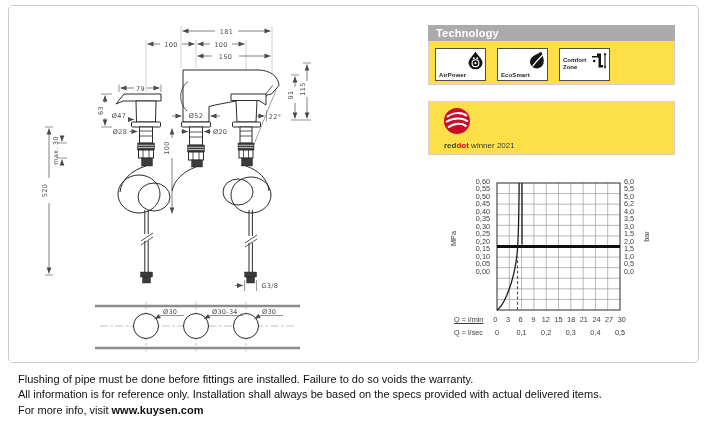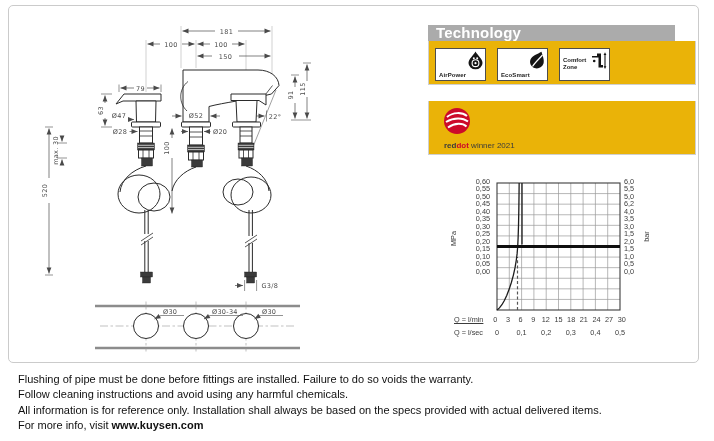--- a/index.html
+++ b/index.html
@@ -10,22 +10,22 @@
   .thin{stroke:#2b2b2b;stroke-width:.8;fill:none;}
   .dark{fill:#3b3b3b;stroke:#222;stroke-width:.4;}
   .dim-l{stroke:#4a4a4a;stroke-width:.7;fill:none;}
   .tick{stroke:#4a4a4a;stroke-width:.6;}
   .ext{stroke:#b3b3b3;stroke-width:.6;}
   .cl{stroke:#999;stroke-width:.6;stroke-dasharray:8 2.5 2.5 2.5;fill:none;}
   .plan-thick{stroke:#8c8c8c;stroke-width:2.4;}
   .hose{stroke:#2b2b2b;stroke-width:1;fill:none;}
   
   .hdr-bar{position:absolute;left:428px;width:247px;height:16px;background:#ababab;color:#fff;
-           font-size:15px;font-weight:bold;line-height:16px;padding-left:8px;box-sizing:border-box;letter-spacing:.2px;}
-  .panel-box{position:absolute;left:428px;width:268px;background:#eab308;border:1px solid #cfcfcf;border-top:none;box-sizing:border-box;}
+           font-size:11px;font-weight:bold;line-height:16px;padding-left:8px;box-sizing:border-box;letter-spacing:.2px;}
+  .panel-box{position:absolute;left:428px;width:247px;background:#fde047;border:1px solid #cfcfcf;border-top:none;box-sizing:border-box;}
   .badge{position:absolute;top:7px;width:49px;height:31px;border:1.5px solid #4d4d4d;background:#fff;}
   .badge .lbl{position:absolute;left:3px;bottom:2px;font-size:6px;font-weight:bold;color:#1c1c1c;letter-spacing:.1px;}
   .badge .lbl2{position:absolute;left:3px;top:8px;width:28px;font-size:6px;line-height:6.5px;font-weight:bold;color:#1c1c1c;}
   .badge .ic{position:absolute;right:2px;top:2px;}
   .award-text{position:absolute;left:15px;top:40px;font-size:8px;color:#3c3c3c;}
   .award-text .w1{font-weight:bold;color:#3c3c3c;}
   .award-text .w2{font-weight:bold;color:#cc0a2a;}
   
   .grid line{stroke:#9a9a9a;stroke-width:.7;}
   .plot-border{fill:none;stroke:#3c3c3c;stroke-width:1.1;}
@@ -396,16 +396,15 @@
     <span>0,4</span>
     <span>0,5</span>
   </div>
 <div class="ax-cap rot" style="left:446px;top:234px;">MPa</div>
 <div class="ax-cap rot" style="left:641px;top:232px;">bar</div>
 <div class="ax-cap" style="left:454px;top:315px;text-decoration:underline;">Q = l/min</div>
 <div class="ax-cap" style="left:454px;top:328px;">Q = l/sec</div>
 
 <div class="footer">
   <div>Flushing of pipe must be done before fittings are installed. Failure to do so voids the warranty.</div>
-  <div>Follow cleaning instructions and avoid using any harmful chemicals.</div>
   <div>All information is for reference only. Installation shall always be based on the specs provided with actual delivered items.</div>
   <div><span>For more info, visit </span><span style="font-weight:bold">www.kuysen.com</span></div>
 </div>
 
 </body></html>

